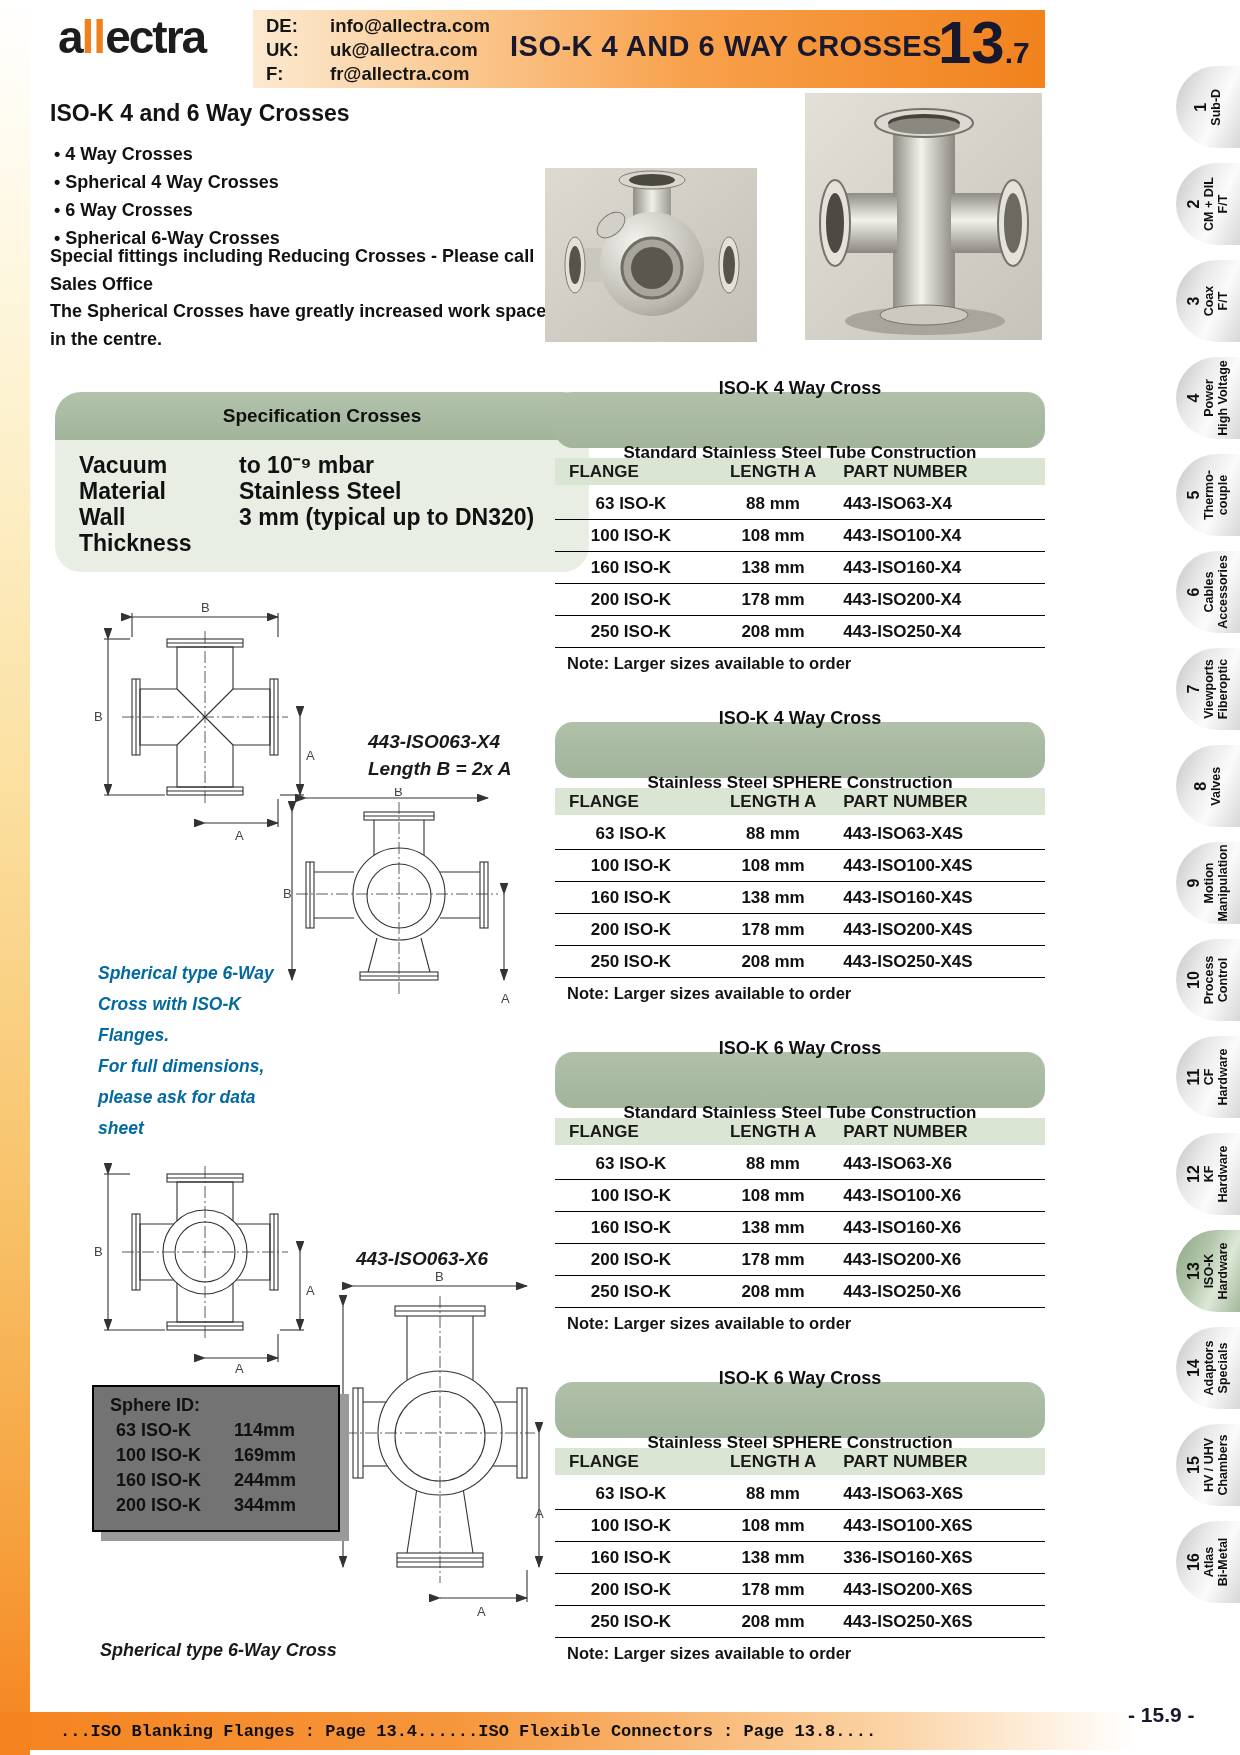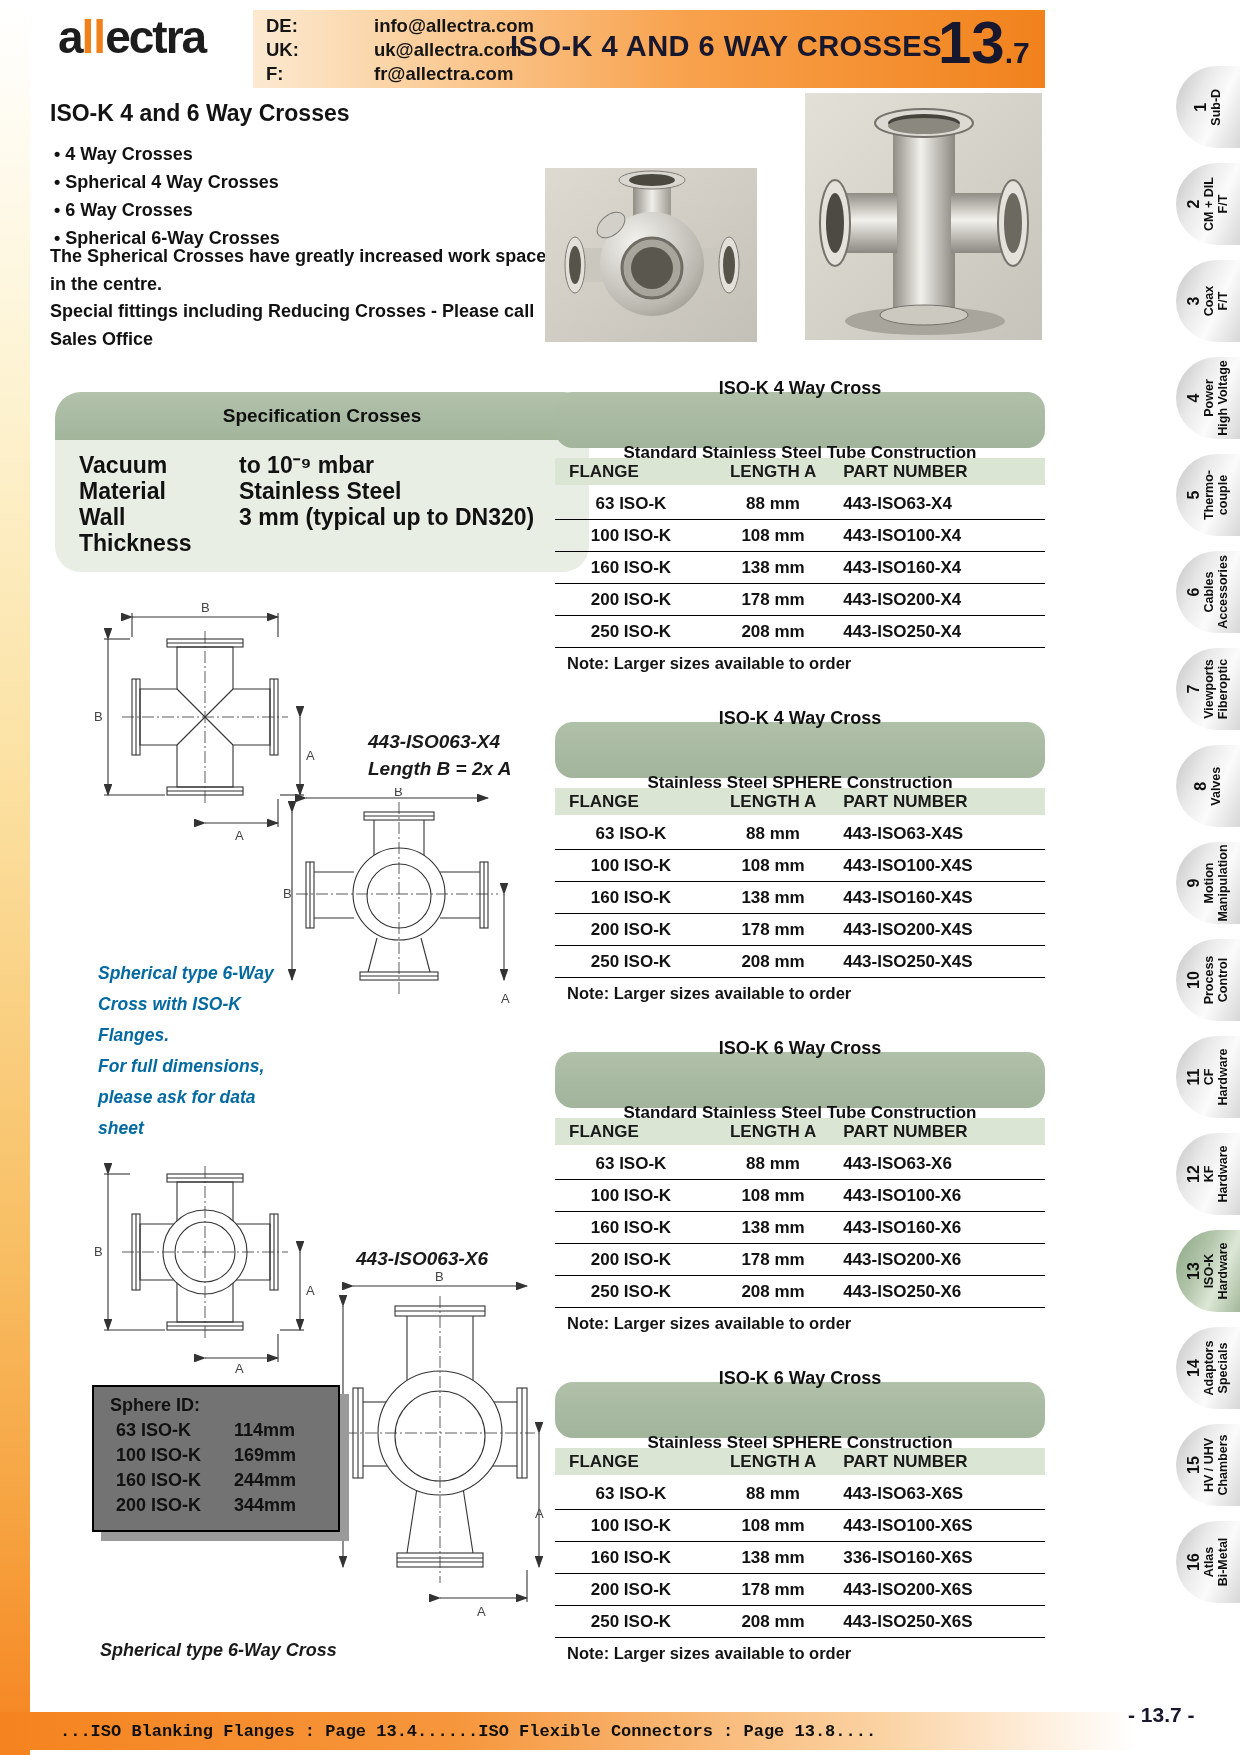--- a/index.html
+++ b/index.html
@@ -10,21 +10,21 @@
   
   .left-strip{left:0;top:0;width:30px;height:1755px;z-index:0;
     background:linear-gradient(180deg,#ffffff 0%,#fdf3d2 22%,#fbe0a0 45%,#f8c066 70%,#f6a03d 88%,#f5831f 100%);}
 
   
   .logo{left:58px;top:10px;font-size:46px;font-weight:bold;letter-spacing:-2px;color:#1c1c1c;z-index:2;}
   .logo .ll{color:#f0801c;letter-spacing:-1px;}
   .banner{left:253px;top:10px;width:792px;height:78px;z-index:1;
     background:linear-gradient(90deg,#fce9d1 0%,#fbd3a4 18%,#f8a14c 55%,#f1821c 100%);}
   .contacts{left:266px;top:14px;z-index:2;font-size:18.5px;font-weight:bold;line-height:24px;color:#151515;}
-  .contacts .row{display:flex;gap:44px;}
+  .contacts .row{display:flex;}
   .contacts .lbl{width:64px;}
   .banner-title{left:510px;top:30px;width:430px;text-align:center;z-index:2;
     font-size:29px;font-weight:bold;color:#17172e;letter-spacing:.5px;white-space:nowrap;}
   .pagenum{left:938px;top:8px;z-index:2;color:#17172e;white-space:nowrap;}
   .pagenum .big{font-size:60px;font-weight:bold;}
   .pagenum .small{font-size:30px;font-weight:bold;}
 
   
   .intro-h{left:50px;top:100px;font-size:23px;font-weight:bold;color:#131313;z-index:1;}
   .bullets{left:54px;top:140px;font-size:18px;font-weight:bold;line-height:28px;z-index:1;}
@@ -125,22 +125,22 @@
 <div class="abs pagenum"><span class="big">13</span><span class="small">.7</span></div>
 
 <div class="abs intro-h">ISO-K 4 and 6 Way Crosses</div>
 <div class="abs bullets">
   <div>• <span>4 Way Crosses</span></div>
   <div>• <span>Spherical 4 Way Crosses</span></div>
   <div>• <span>6 Way Crosses</span></div>
   <div>• <span>Spherical 6-Way Crosses</span></div>
 </div>
 <div class="abs paras">
+  <div>Special fittings including Reducing Crosses - Please call Sales Office</div>
   <div>The Spherical Crosses have greatly increased work space in the centre.</div>
-  <div>Special fittings including Reducing Crosses - Please call Sales Office</div>
 </div>
 
 <div class="abs photo ph1">
   <svg width="212" height="174" viewBox="0 0 212 174">
     <defs>
       <linearGradient id="pbg1" x1="0" y1="0" x2="1" y2="1">
         <stop offset="0" stop-color="#dedad2"></stop>
           <stop offset="1" stop-color="#c3c0b8"></stop>
       </linearGradient>
       <radialGradient id="sph1" cx="0.35" cy="0.3" r="0.9">
@@ -654,13 +654,13 @@
     <div class="tabrot">
       <span class="num">16</span>
       <span class="lab">Atlas</span>
       <span class="lab">Bi-Metal</span>
     </div>
   </div>
 
 <div class="abs footbar">
   <span class="ft">...ISO Blanking Flanges : Page 13.4......ISO Flexible Connectors : Page 13.8....</span>
 </div>
-<div class="abs pageref">- 13.7 -</div>
+<div class="abs pageref">- 15.9 -</div>
 
 </body></html>

